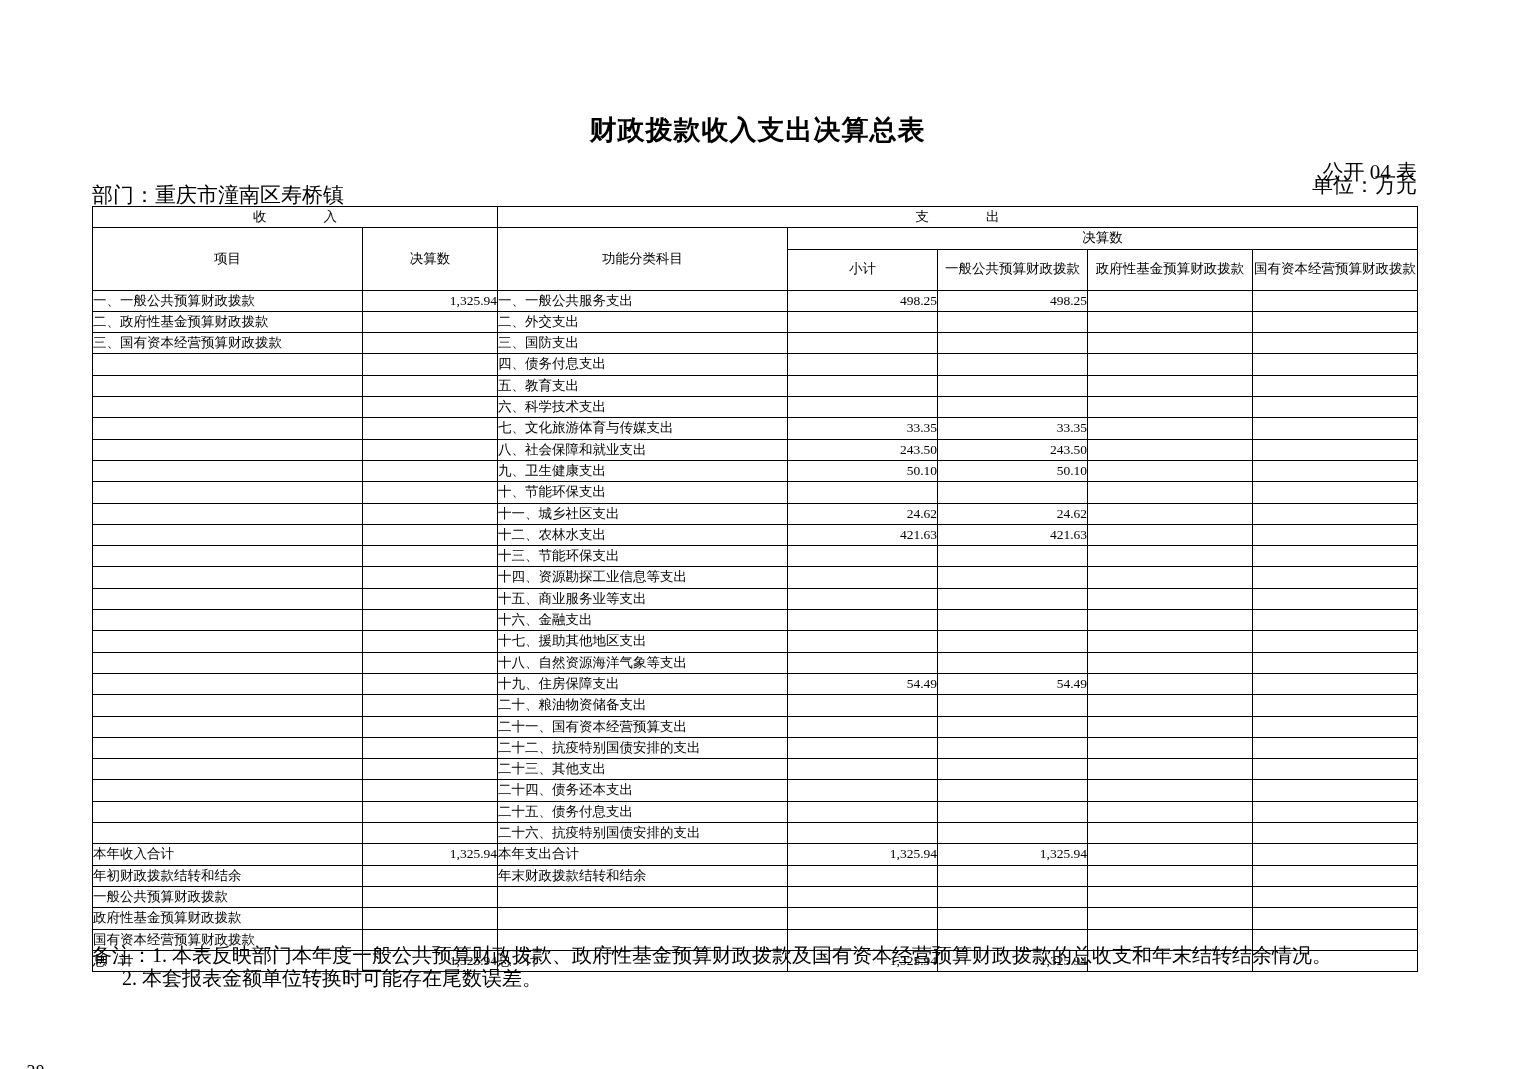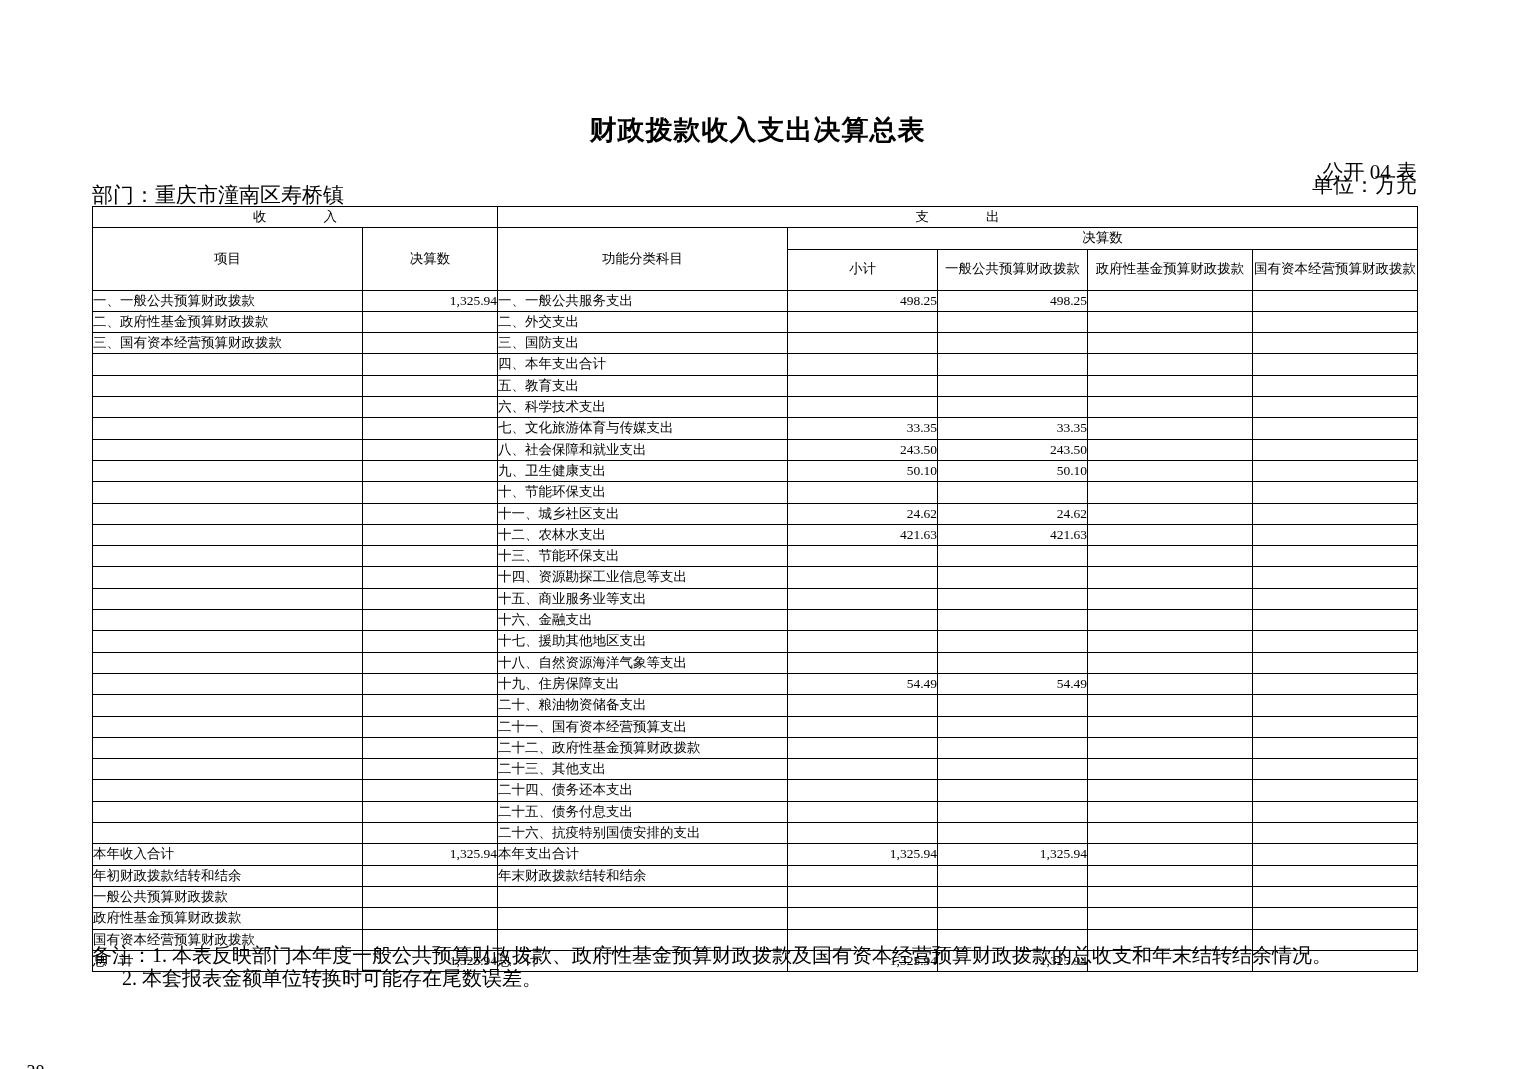--- a/index.html
+++ b/index.html
@@ -178,21 +178,21 @@
           <td class="num"></td>
           <td class="cell-label-plain">三、国防支出</td>
           <td class="num"></td>
           <td class="num"></td>
           <td class="num"></td>
           <td class="num"></td>
         </tr>
         <tr>
           <td class="cell-label"></td>
           <td class="num"></td>
-          <td class="cell-label-plain">四、本年支出合计</td>
+          <td class="cell-label-plain">四、债务付息支出</td>
           <td class="num"></td>
           <td class="num"></td>
           <td class="num"></td>
           <td class="num"></td>
         </tr>
         <tr>
           <td class="cell-label"></td>
           <td class="num"></td>
           <td class="cell-label-plain">五、教育支出</td>
           <td class="num"></td>
@@ -340,21 +340,21 @@
           <td class="num"></td>
           <td class="cell-label-plain">二十一、国有资本经营预算支出</td>
           <td class="num"></td>
           <td class="num"></td>
           <td class="num"></td>
           <td class="num"></td>
         </tr>
         <tr>
           <td class="cell-label"></td>
           <td class="num"></td>
-          <td class="cell-label-plain">二十二、政府性基金预算财政拨款</td>
+          <td class="cell-label-plain">二十二、抗疫特别国债安排的支出</td>
           <td class="num"></td>
           <td class="num"></td>
           <td class="num"></td>
           <td class="num"></td>
         </tr>
         <tr>
           <td class="cell-label"></td>
           <td class="num"></td>
           <td class="cell-label-plain">二十三、其他支出</td>
           <td class="num"></td>

